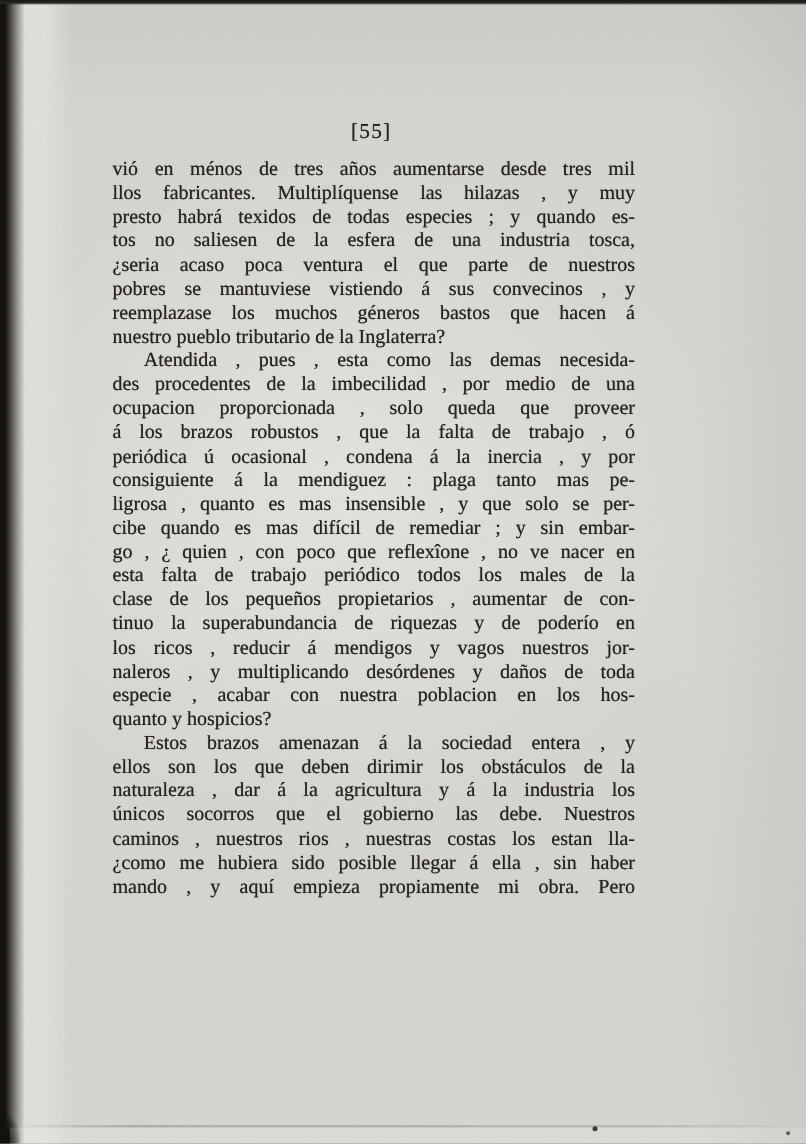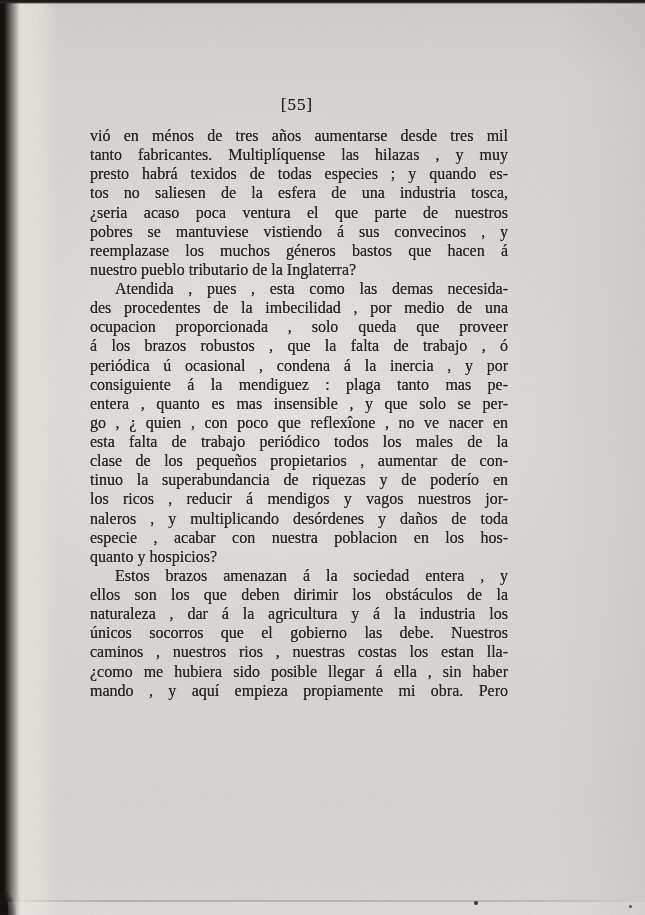--- a/index.html
+++ b/index.html
@@ -92,36 +92,37 @@
   <div class="crease-bottom"></div>
   <div class="below-crease"></div>
   <div class="speck s1"></div>
   <div class="speck s2"></div>
 
   <div class="page-number">[55]</div>
 
   <div class="text-block">
     <div class="paragraph">
       <div class="ln">vió en ménos de tres años aumentarse desde tres mil</div>
-      <div class="ln">tanto fabricantes. Multiplíquense las hilazas , y muy</div>
+      <div class="ln">llos fabricantes. Multiplíquense las hilazas , y muy</div>
       <div class="ln">presto habrá texidos de todas especies ; y quando es-</div>
       <div class="ln">tos no saliesen de la esfera de una industria tosca,</div>
       <div class="ln">¿seria acaso poca ventura el que parte de nuestros</div>
       <div class="ln">pobres se mantuviese vistiendo á sus convecinos , y</div>
       <div class="ln">reemplazase los muchos géneros bastos que hacen á</div>
       <div class="ln lastline">nuestro pueblo tributario de la Inglaterra?</div>
     </div>
     <div class="paragraph">
       <div class="ln first">Atendida , pues , esta como las demas necesida-</div>
       <div class="ln">des procedentes de la imbecilidad , por medio de una</div>
       <div class="ln">ocupacion proporcionada , solo queda que proveer</div>
       <div class="ln">á los brazos robustos , que la falta de trabajo , ó</div>
       <div class="ln">periódica ú ocasional , condena á la inercia , y por</div>
       <div class="ln">consiguiente á la mendiguez : plaga tanto mas pe-</div>
-      <div class="ln">entera , quanto es mas insensible , y que solo se per-</div>
+      <div class="ln">ligrosa , quanto es mas insensible , y que solo se per-</div>
+      <div class="ln">cibe quando es mas difícil de remediar ; y sin embar-</div>
       <div class="ln">go , ¿ quien , con poco que reflexîone , no ve nacer en</div>
       <div class="ln">esta falta de trabajo periódico todos los males de la</div>
       <div class="ln">clase de los pequeños propietarios , aumentar de con-</div>
       <div class="ln">tinuo la superabundancia de riquezas y de poderío en</div>
       <div class="ln">los ricos , reducir á mendigos y vagos nuestros jor-</div>
       <div class="ln">naleros , y multiplicando desórdenes y daños de toda</div>
       <div class="ln">especie , acabar con nuestra poblacion en los hos-</div>
       <div class="ln lastline">quanto y hospicios?</div>
     </div>
     <div class="paragraph">

